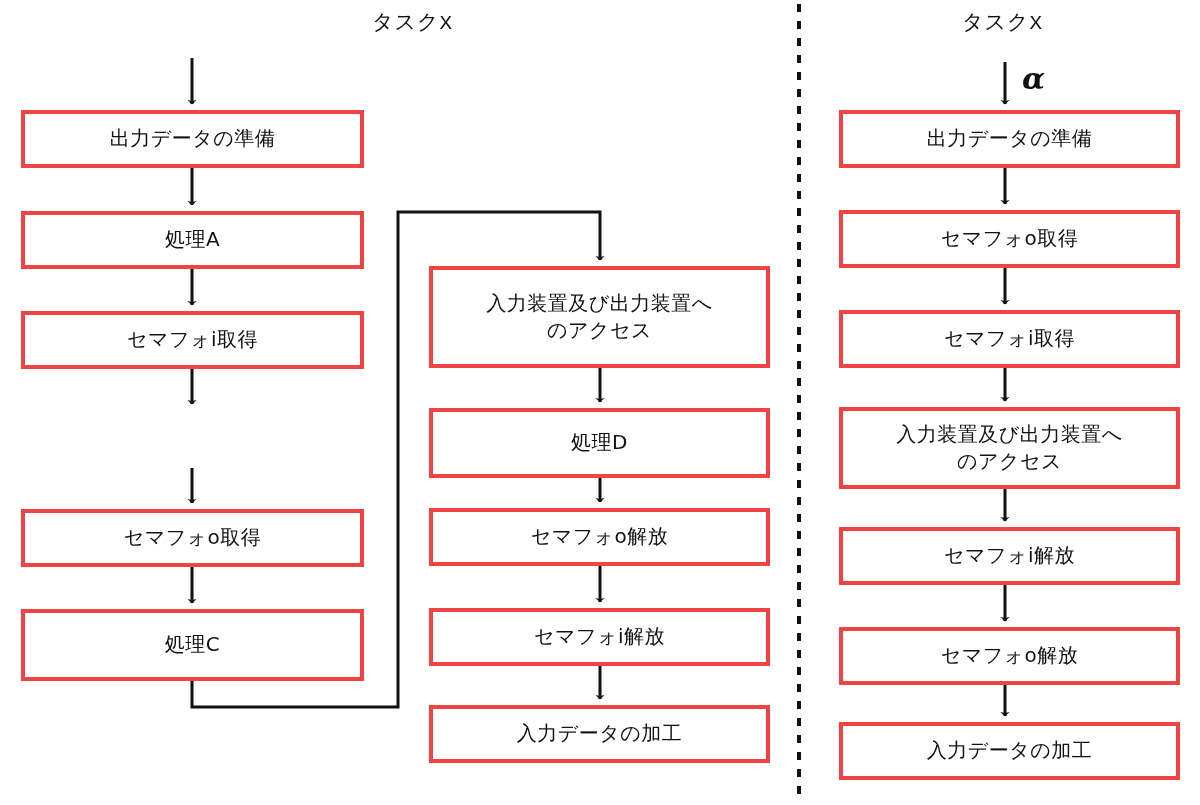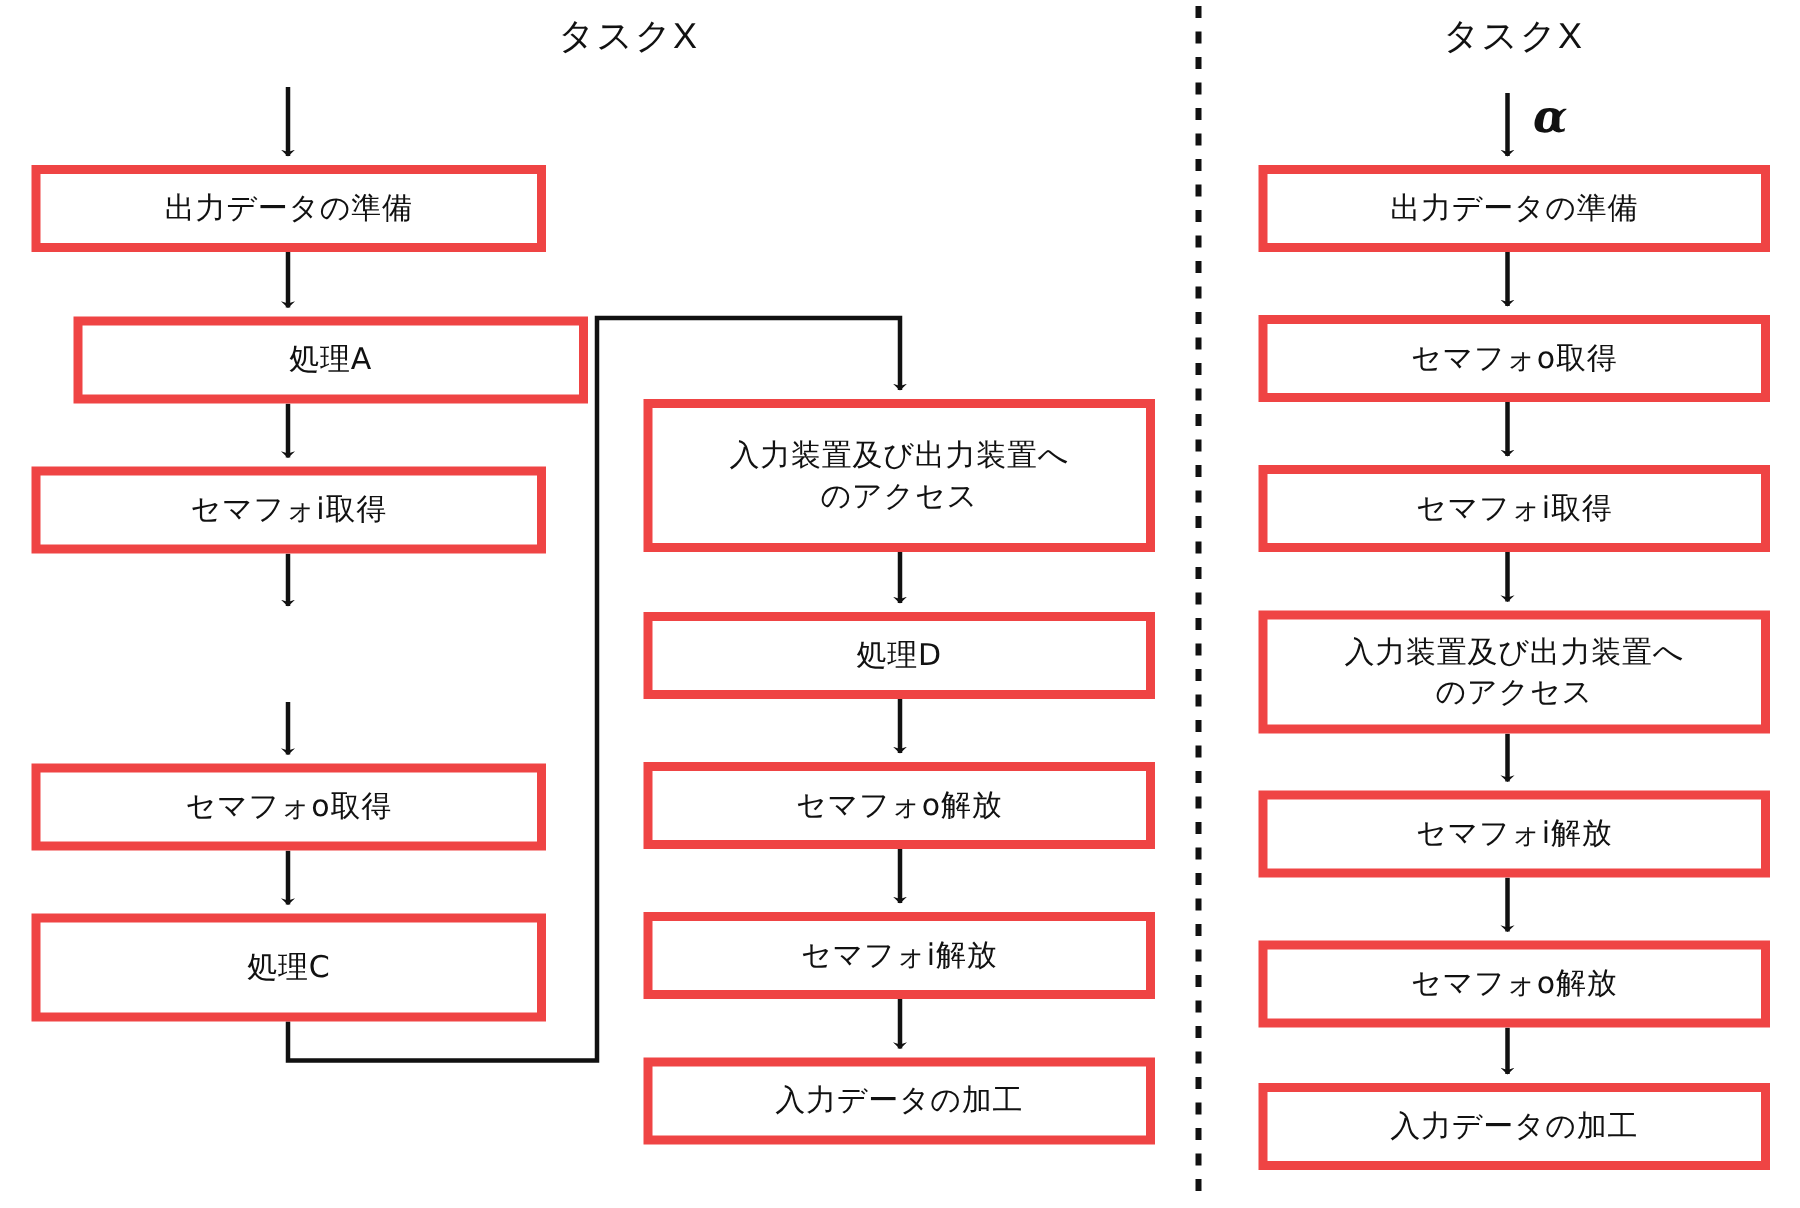--- a/index.html
+++ b/index.html
@@ -20,30 +20,30 @@
   }
   .svg-layer {
     position: absolute;
     left: 0;
     top: 0;
     width: 1200px;
     height: 805px;
   }
   .col-title {
     position: absolute;
-    font-size: 24px;
+    font-size: 21px;
     letter-spacing: 1px;
     white-space: nowrap;
     color: #111;
-    font-family: Liberation Sans, sans-serif;
+    font-family: Liberation Mono, monospace;
   }
   .node {
     position: absolute;
     box-sizing: border-box;
-    border: 6px solid #ef4444;
+    border: 4px solid #ef4444;
     background: #ffffff;
     display: flex;
     align-items: center;
     justify-content: center;
     text-align: center;
     font-size: 20px;
     line-height: 1.28;
     letter-spacing: 0.5px;
     color: #111111;
     font-family: "DejaVu Sans", "Liberation Sans", sans-serif;
@@ -104,40 +104,40 @@
   </svg>
 
   <div class="col-title" style="left:372px; top:8px;">タスクX</div>
   <div class="col-title" style="left:962px; top:8px;">タスクX</div>
 
   <div class="alpha-label" style="left:1022px; top:64px;">α</div>
 
   <div class="node" style="left:21px; top:110px; width:343px; height:58px;">
     <span>出力データの準備</span>
   </div>
-  <div class="node" style="left:21px; top:211px; width:343px; height:58px;margin-left:28px;">
+  <div class="node" style="left:21px; top:211px; width:343px; height:58px;">
     <span>処理A</span>
   </div>
   <div class="node" style="left:21px; top:311px; width:343px; height:58px;">
     <span>セマフォi取得</span>
   </div>
   <div class="node" style="left:21px; top:509px; width:343px; height:58px;">
     <span>セマフォo取得</span>
   </div>
   <div class="node" style="left:21px; top:609px; width:343px; height:72px;">
     <span>処理C</span>
   </div>
 
   <div class="node two-line" style="left:429px; top:266px; width:341px; height:102px;">
     <span>
       <span>入力装置及び出力装置へ</span><br>
       <span>のアクセス</span>
     </span>
   </div>
-  <div class="node" style="left:429px; top:408px; width:341px; height:58px;">
+  <div class="node" style="left:429px; top:408px; width:341px; height:70px;">
     <span>処理D</span>
   </div>
   <div class="node" style="left:429px; top:508px; width:341px; height:58px;">
     <span>セマフォo解放</span>
   </div>
   <div class="node" style="left:429px; top:608px; width:341px; height:58px;">
     <span>セマフォi解放</span>
   </div>
   <div class="node" style="left:429px; top:705px; width:341px; height:58px;">
     <span>入力データの加工</span>

